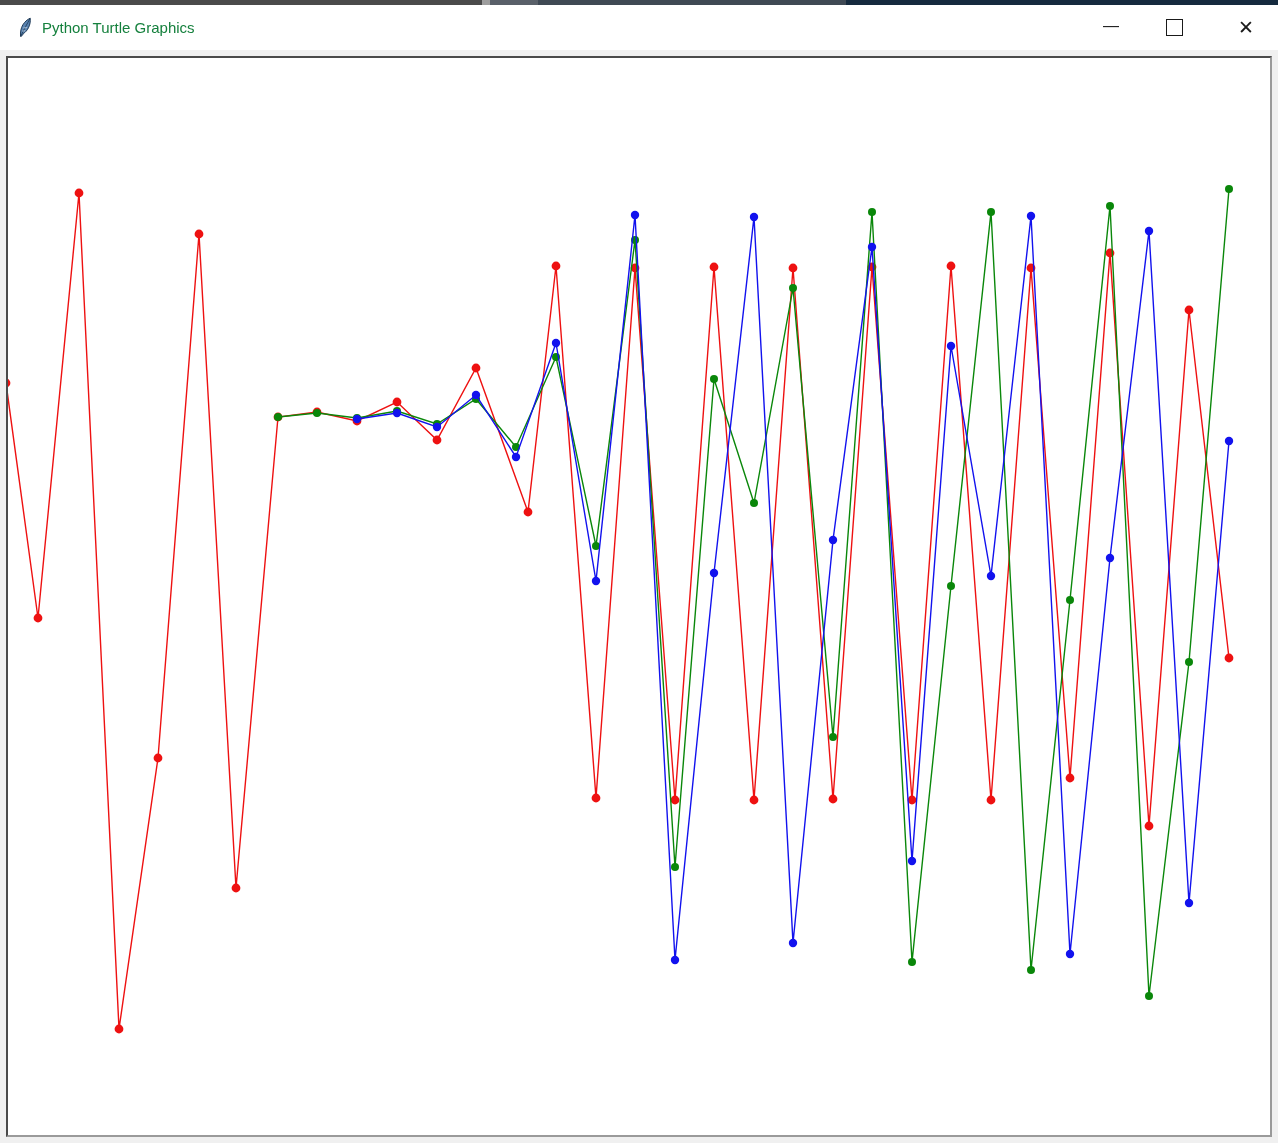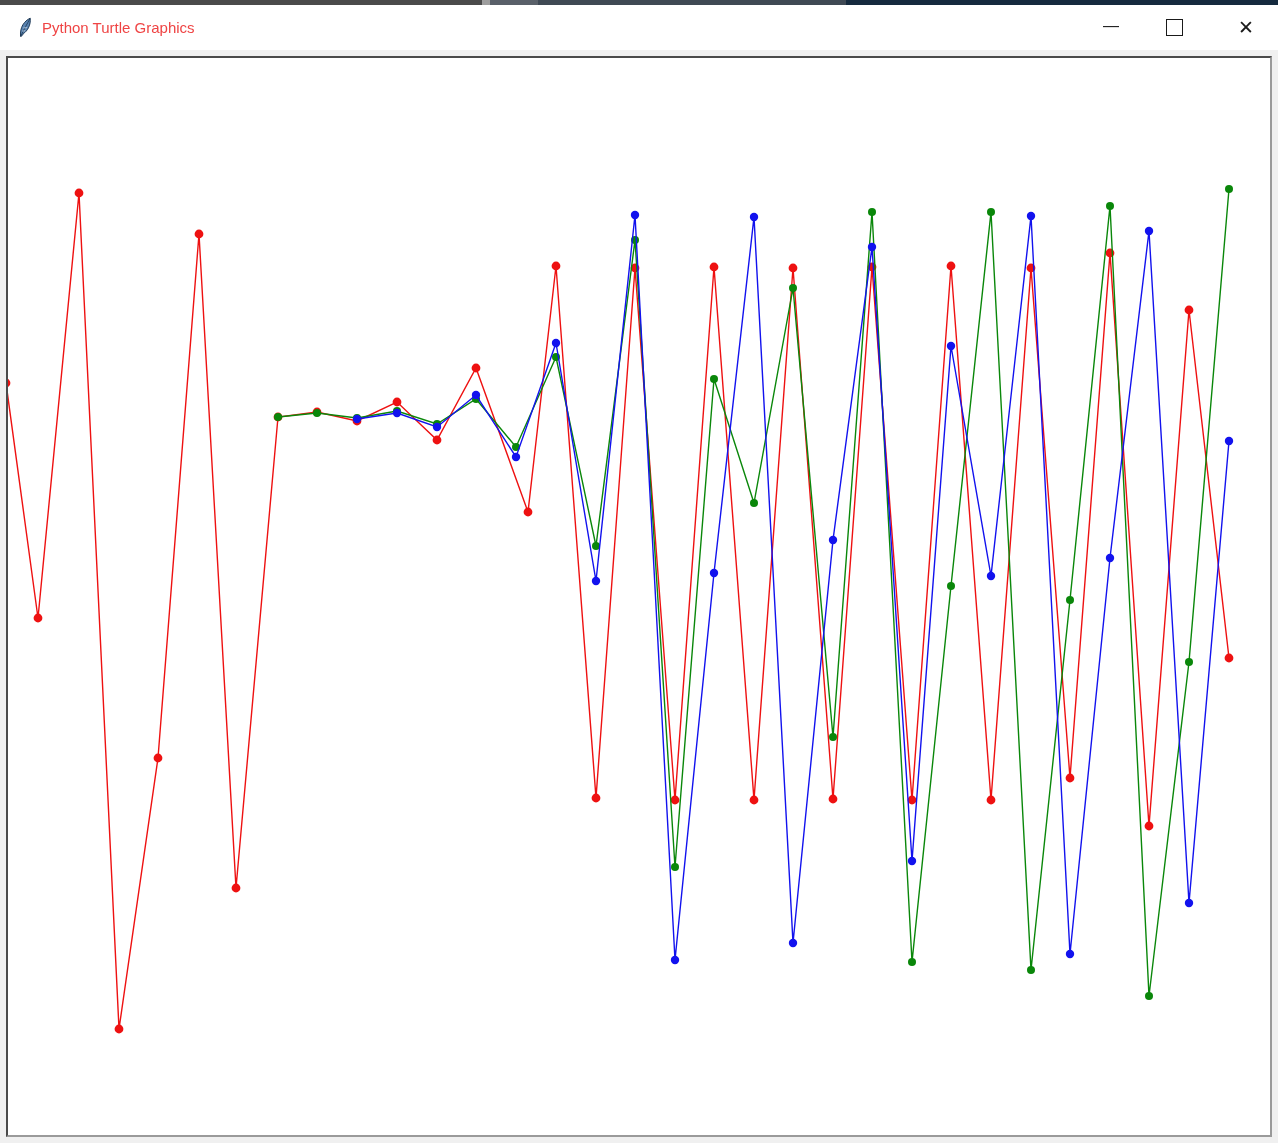--- a/index.html
+++ b/index.html
@@ -12,21 +12,21 @@
   .seg1{width:482px;background:#4a4a4a;}
   .seg2{width:8px;background:#9e9e9e;}
   .seg3{width:48px;background:#596069;}
   .seg4{width:308px;background:#3f4954;}
   .seg5{flex:1;background:#152a3e;}
 
   
   .titlebar{position:absolute;left:0;top:5px;width:1278px;height:45px;background:#ffffff;}
   .app-icon{position:absolute;left:17px;top:11px;width:17px;height:23px;}
   .win-title{position:absolute;left:42px;top:0;height:45px;line-height:45px;
-             font-size:15px;color:#ef4444;white-space:nowrap;}
+             font-size:15px;color:#15803d;white-space:nowrap;}
   .winbtn{position:absolute;top:0;width:46px;height:45px;display:flex;
           align-items:center;justify-content:center;color:#1a1a1a;cursor:default;}
   .btn-min{left:1088px;font-size:16px;}
   .btn-min .glyph{transform:translateY(-2px);}
   .btn-max{left:1151px;font-size:15px;}
   .btn-max .box{width:15px;height:15px;border:1.5px solid #1a1a1a;background:transparent;}
   .btn-close{left:1223px;font-size:19px;font-weight:300;}
 
   
   .frame{position:absolute;left:0;top:50px;width:1278px;height:1093px;

